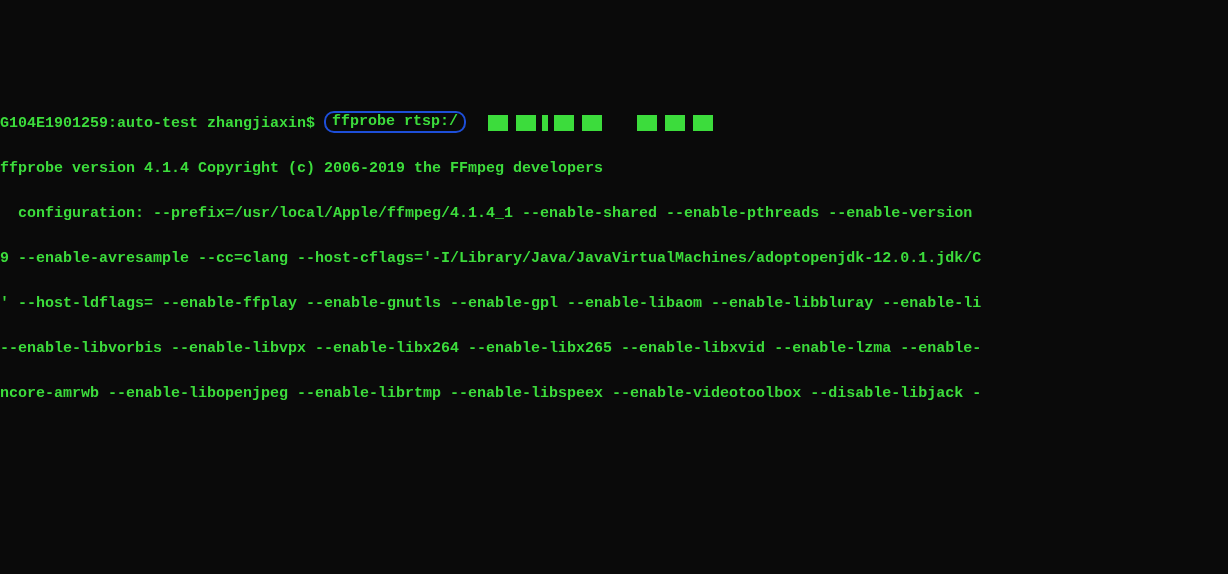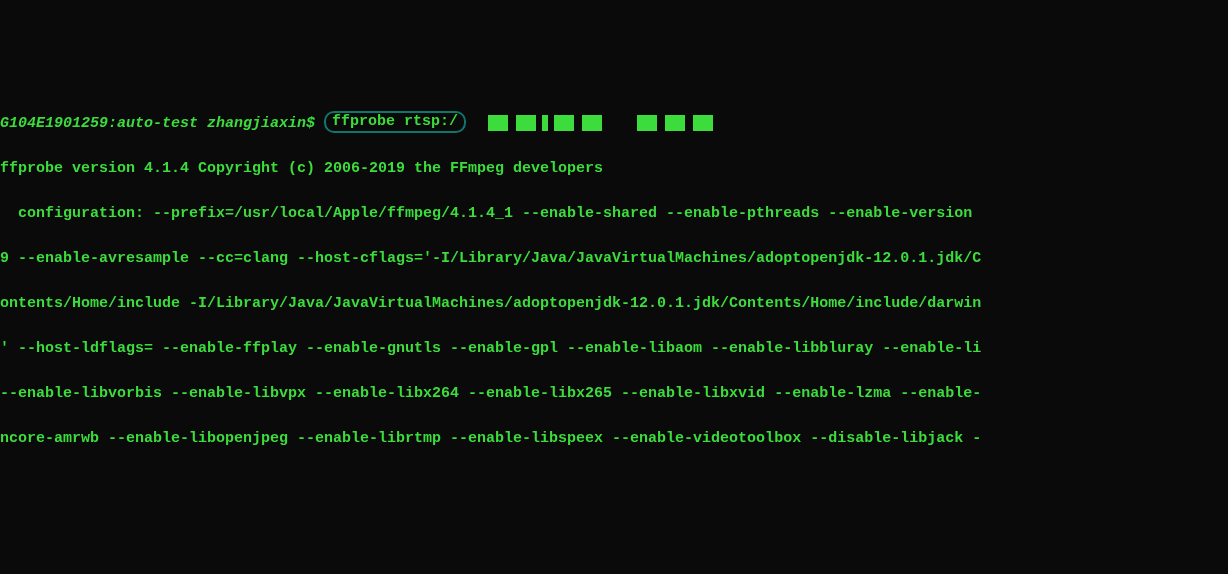--- a/index.html
+++ b/index.html
@@ -12,24 +12,24 @@
       white-space: pre;
       overflow: hidden;
       width: 1228px;
       height: 574px;
       padding: 0;
       font-weight: bold;
     }
     .terminal {
       padding: 0;
     }
-    .prompt-text { color: #3cdc3c; font-style: italic; }
+    .prompt-text { color: #3cdc3c; }
     .command { color: #3cdc3c; }
     .highlight-top {
-      border: 2px solid #0f766e;
+      border: 2px solid #1d4ed8;
       border-radius: 10px;
       padding: 0 6px;
       display: inline-block;
       height: 22px;
       line-height: 18px;
       vertical-align: top;
       margin-top: -2px;
     }
     .redacted-block {
       display: inline-block;
@@ -52,21 +52,20 @@
 </head>
 <body>
 
 
 
 <div class="terminal">
 <span class="line"><span class="prompt-text">G104E1901259:auto-test zhangjiaxin$ </span><span class="highlight-top"><span class="command">ffprobe rtsp:/</span></span>  <span class="redacted-block"></span><span class="redacted-block"></span><span class="redacted-dot"></span><span class="redacted-block"></span><span class="redacted-block"></span>   <span class="redacted-block"></span><span class="redacted-block"></span><span class="redacted-block"></span></span>
 <span class="line">ffprobe version 4.1.4 Copyright (c) 2006-2019 the FFmpeg developers</span>
 <span class="line">  configuration: --prefix=/usr/local/Apple/ffmpeg/4.1.4_1 --enable-shared --enable-pthreads --enable-version</span>
 <span class="line">9 --enable-avresample --cc=clang --host-cflags='-I/Library/Java/JavaVirtualMachines/adoptopenjdk-12.0.1.jdk/C</span>
-<span class="line">ontents/Home/include -I/Library/Java/JavaVirtualMachines/adoptopenjdk-12.0.1.jdk/Contents/Home/include/darwin</span>
 <span class="line">' --host-ldflags= --enable-ffplay --enable-gnutls --enable-gpl --enable-libaom --enable-libbluray --enable-li</span>
 <span class="line">--enable-libvorbis --enable-libvpx --enable-libx264 --enable-libx265 --enable-libxvid --enable-lzma --enable-</span>
 <span class="line">ncore-amrwb --enable-libopenjpeg --enable-librtmp --enable-libspeex --enable-videotoolbox --disable-libjack -</span>
 
 
 
 
 
 
 

